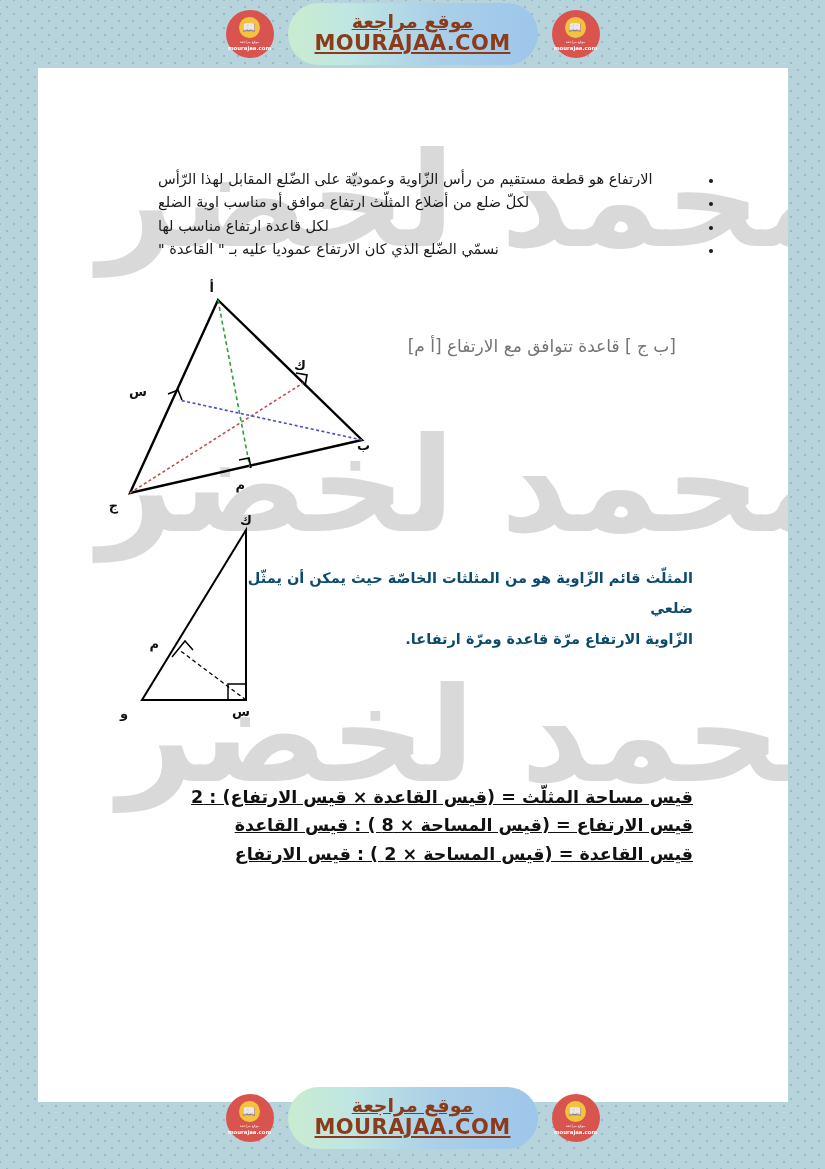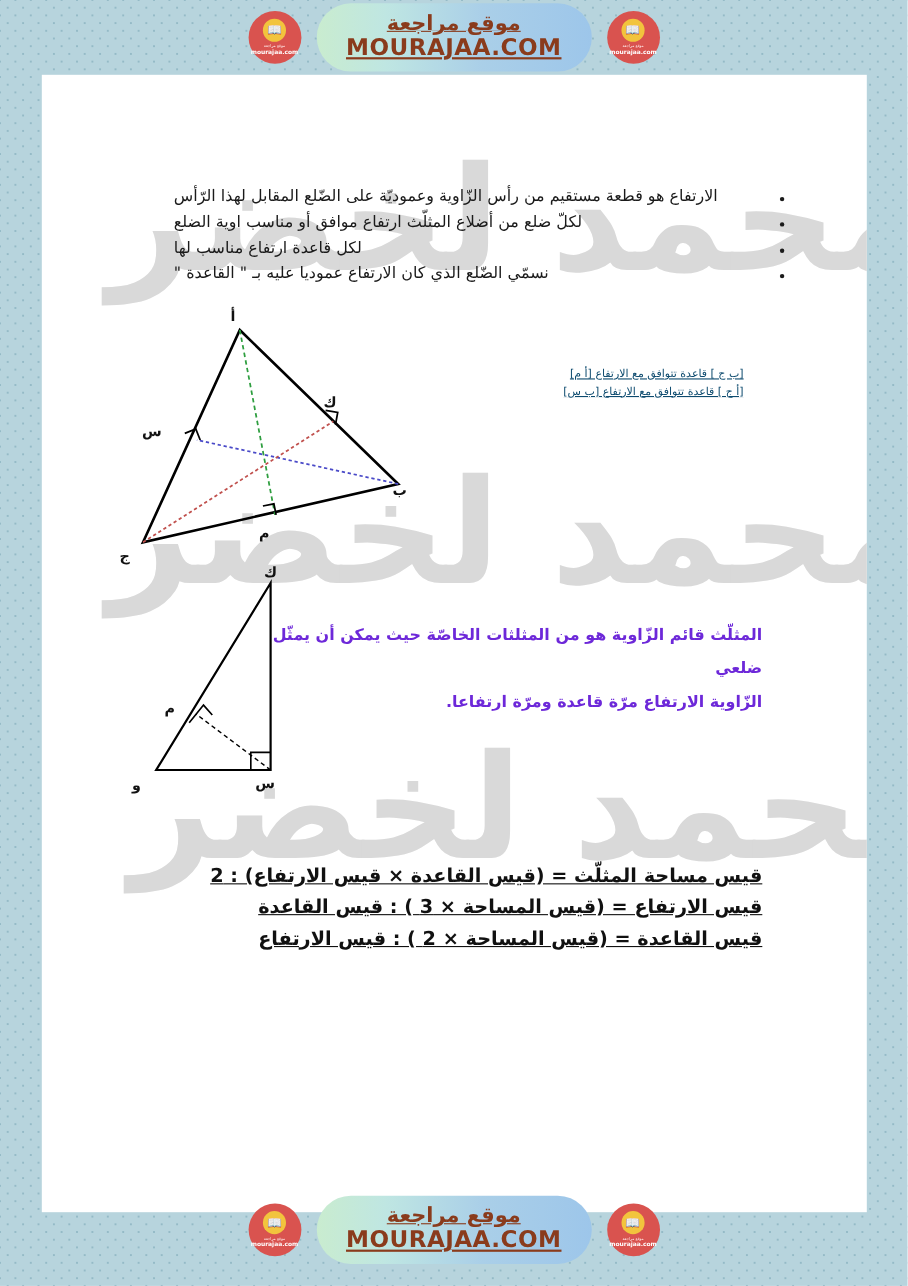--- a/index.html
+++ b/index.html
@@ -75,25 +75,25 @@
     font-size:14.5px;color:#1a1a1a;line-height:1.62;position:relative;
     padding-right:14px;white-space:nowrap;
   }
   ul.bullets li::before{
     content:"";position:absolute;right:0;top:11px;
     width:4px;height:4px;border-radius:50%;background:#1a1a1a;
   }
   .corr-block{
     position:absolute;right:112px;top:265px;text-align:right;width:320px;
   }
-  .corr-block div{font-size:10px;color:#0c4a6e;line-height:1.55;white-space:nowrap;text-decoration:underline;}
+  .corr-block div{font-size:17px;color:#737373;line-height:1.55;white-space:nowrap;}
   .para-block{
     position:absolute;right:95px;top:495px;width:455px;text-align:right;
   }
-  .para-block div{font-size:14.5px;color:#6d28d9;font-weight:bold;line-height:2.1;}
+  .para-block div{font-size:14.5px;color:#0c4a6e;font-weight:bold;line-height:2.1;}
   .formulas{
     position:absolute;right:95px;top:715px;width:560px;text-align:right;
   }
   .formulas div{font-size:17.5px;color:#111;font-weight:bold;line-height:1.62;white-space:nowrap;text-decoration:underline;}
   .fig1{position:absolute;left:62px;top:210px;width:290px;height:240px;}
   .fig2{position:absolute;left:62px;top:440px;width:220px;height:230px;}
   svg text{font-family:"DejaVu Sans","Liberation Sans",sans-serif;font-weight:bold;fill:#111;}
 </style>
 </head>
 <body>
@@ -134,21 +134,20 @@
         <text x="270" y="172" font-size="13">ب</text>
         <text x="18" y="232" font-size="13">ج</text>
         <text x="145" y="211" font-size="13">م</text>
         <text x="206" y="92" font-size="13">ك</text>
         <text x="47" y="118" font-size="13">س</text>
       </svg>
     </div>
 
     <div class="corr-block">
       <div>[ب ج ] قاعدة تتوافق مع الارتفاع [أ م]</div>
-      <div>[أ ج ] قاعدة تتوافق مع الارتفاع [ب س]</div>
     </div>
 
     <div class="fig2">
       <svg width="220" height="230" viewBox="0 0 220 230">
 
         <polygon points="146,22 42,192 146,192" fill="none" stroke="#000000" stroke-width="2"></polygon>
 
         <line x1="146" y1="192" x2="78" y2="141" stroke="#000000" stroke-width="1.3" stroke-dasharray="4,3"></line>
 
         <path d="M 128,192 L 128,176 L 146,176" fill="none" stroke="#000" stroke-width="1.5"></path>
@@ -161,21 +160,21 @@
       </svg>
     </div>
 
     <div class="para-block">
       <div>المثلّث قائم الزّاوية هو من المثلثات الخاصّة حيث يمكن أن يمثّل ضلعي</div>
       <div>الزّاوية الارتفاع مرّة قاعدة ومرّة ارتفاعا.</div>
     </div>
 
     <div class="formulas">
       <div>قيس مساحة المثلّث = (قيس القاعدة × قيس الارتفاع) : 2</div>
-      <div>قيس الارتفاع = (قيس المساحة × 3 ) : قيس القاعدة</div>
+      <div>قيس الارتفاع = (قيس المساحة × 8 ) : قيس القاعدة</div>
       <div>قيس القاعدة = (قيس المساحة × 2 ) : قيس الارتفاع</div>
     </div>
 
   </div>
 </div>
 
 <div class="banner banner-top">
   <div class="banner-pill">
     <div class="logo logo-left">
       <div class="logo-badge">📖</div>

